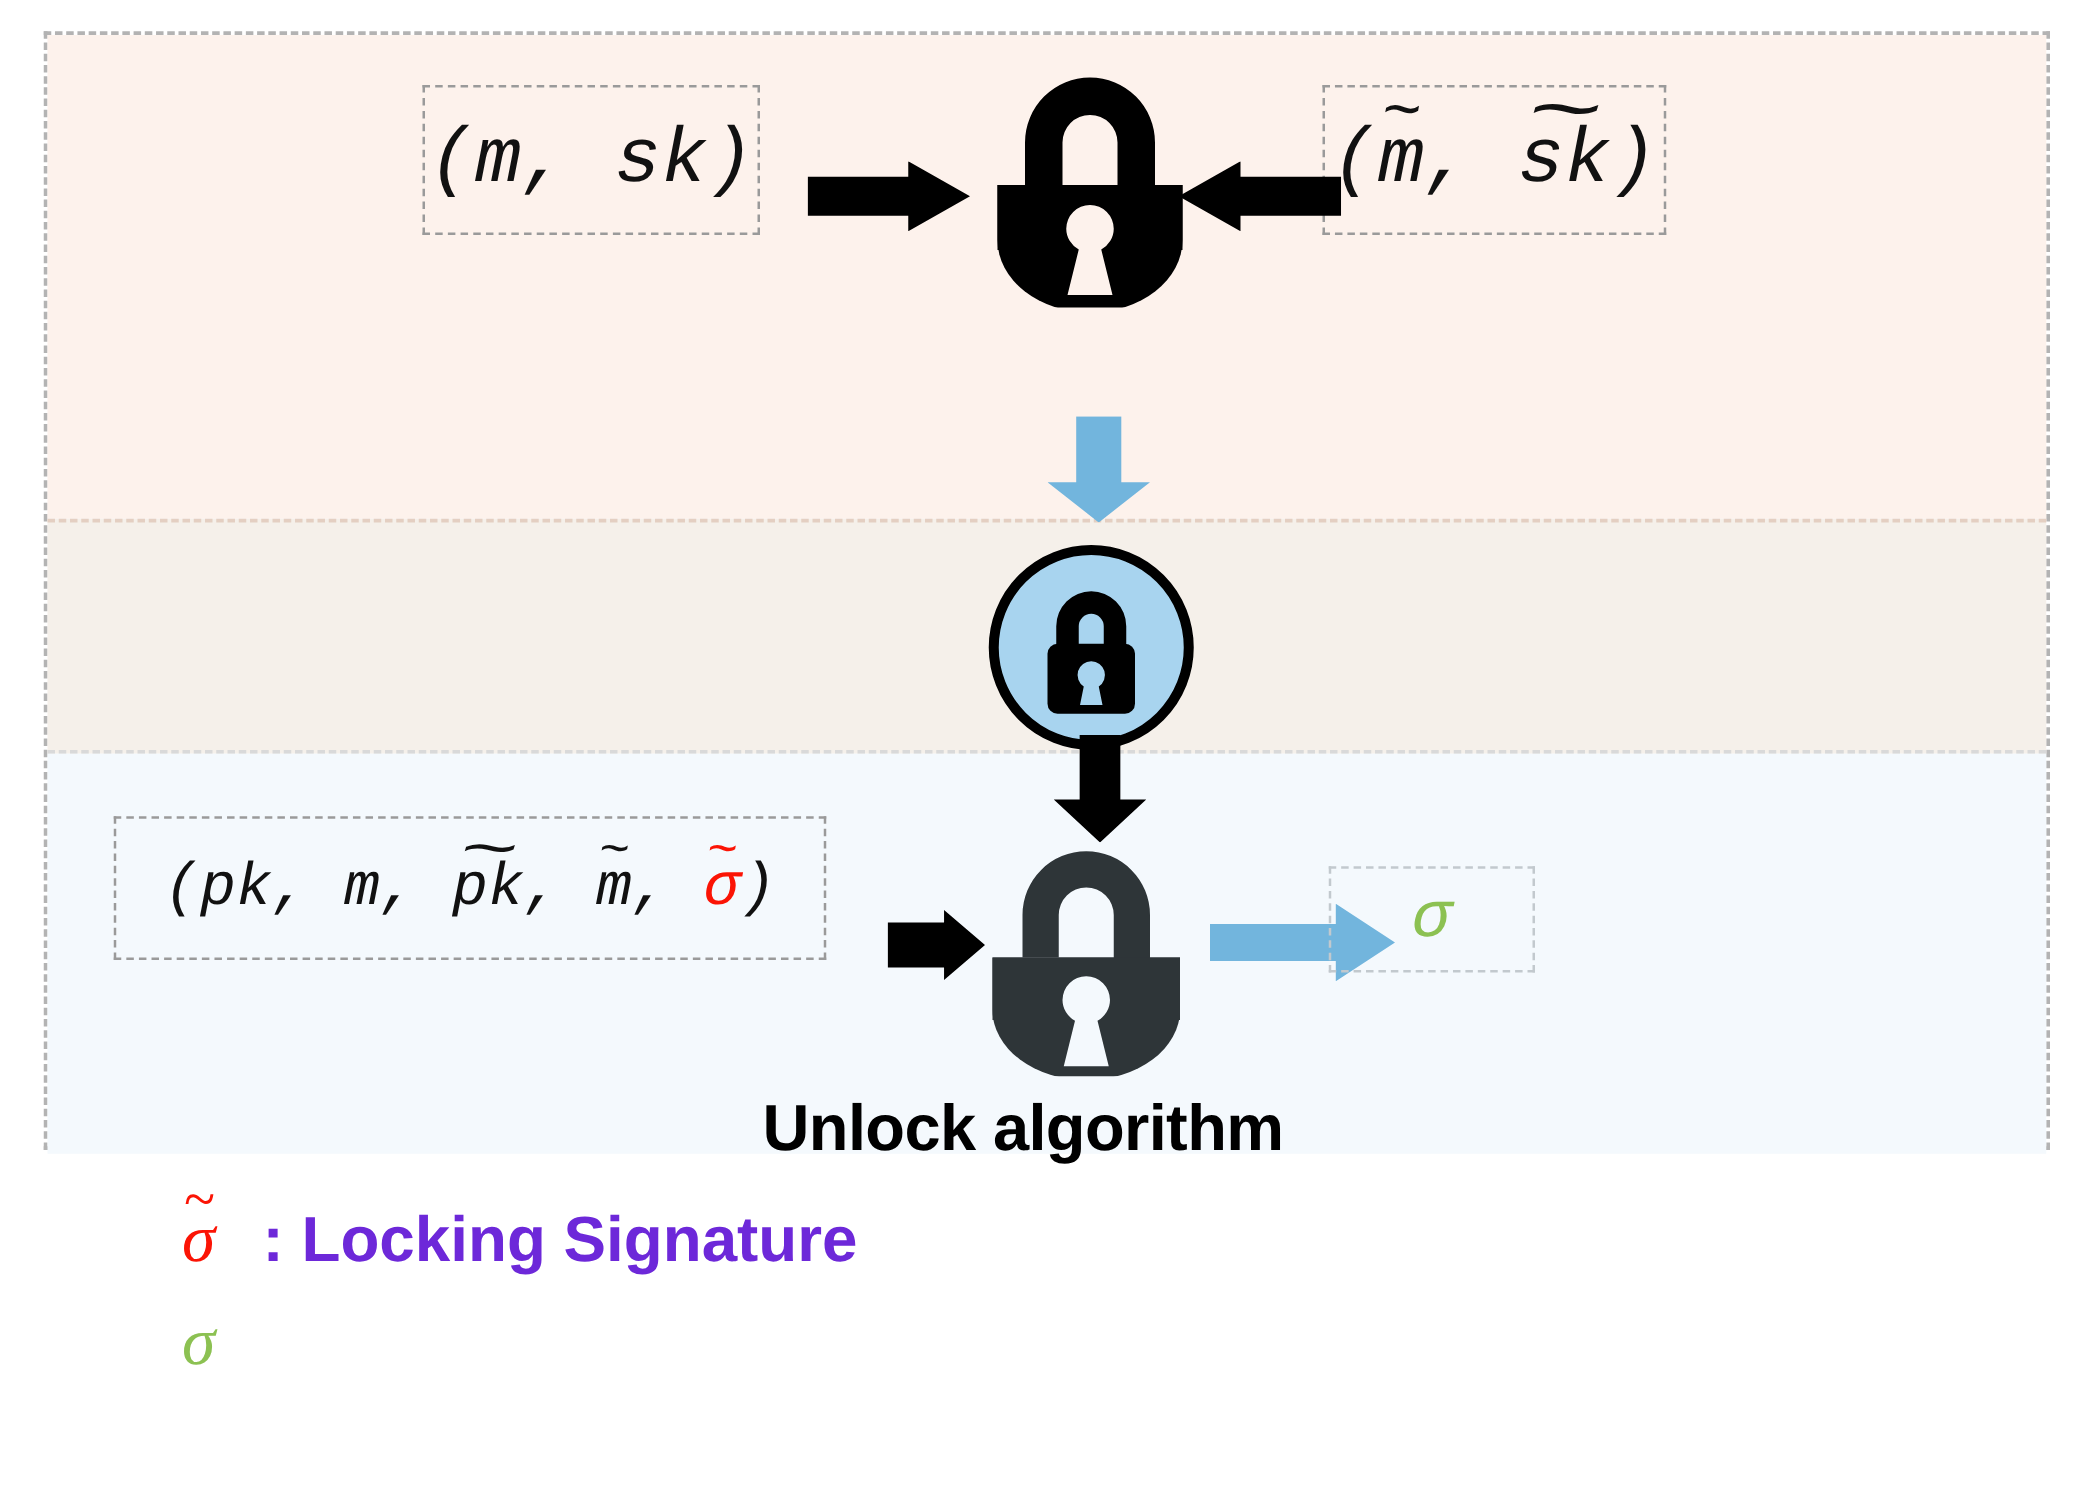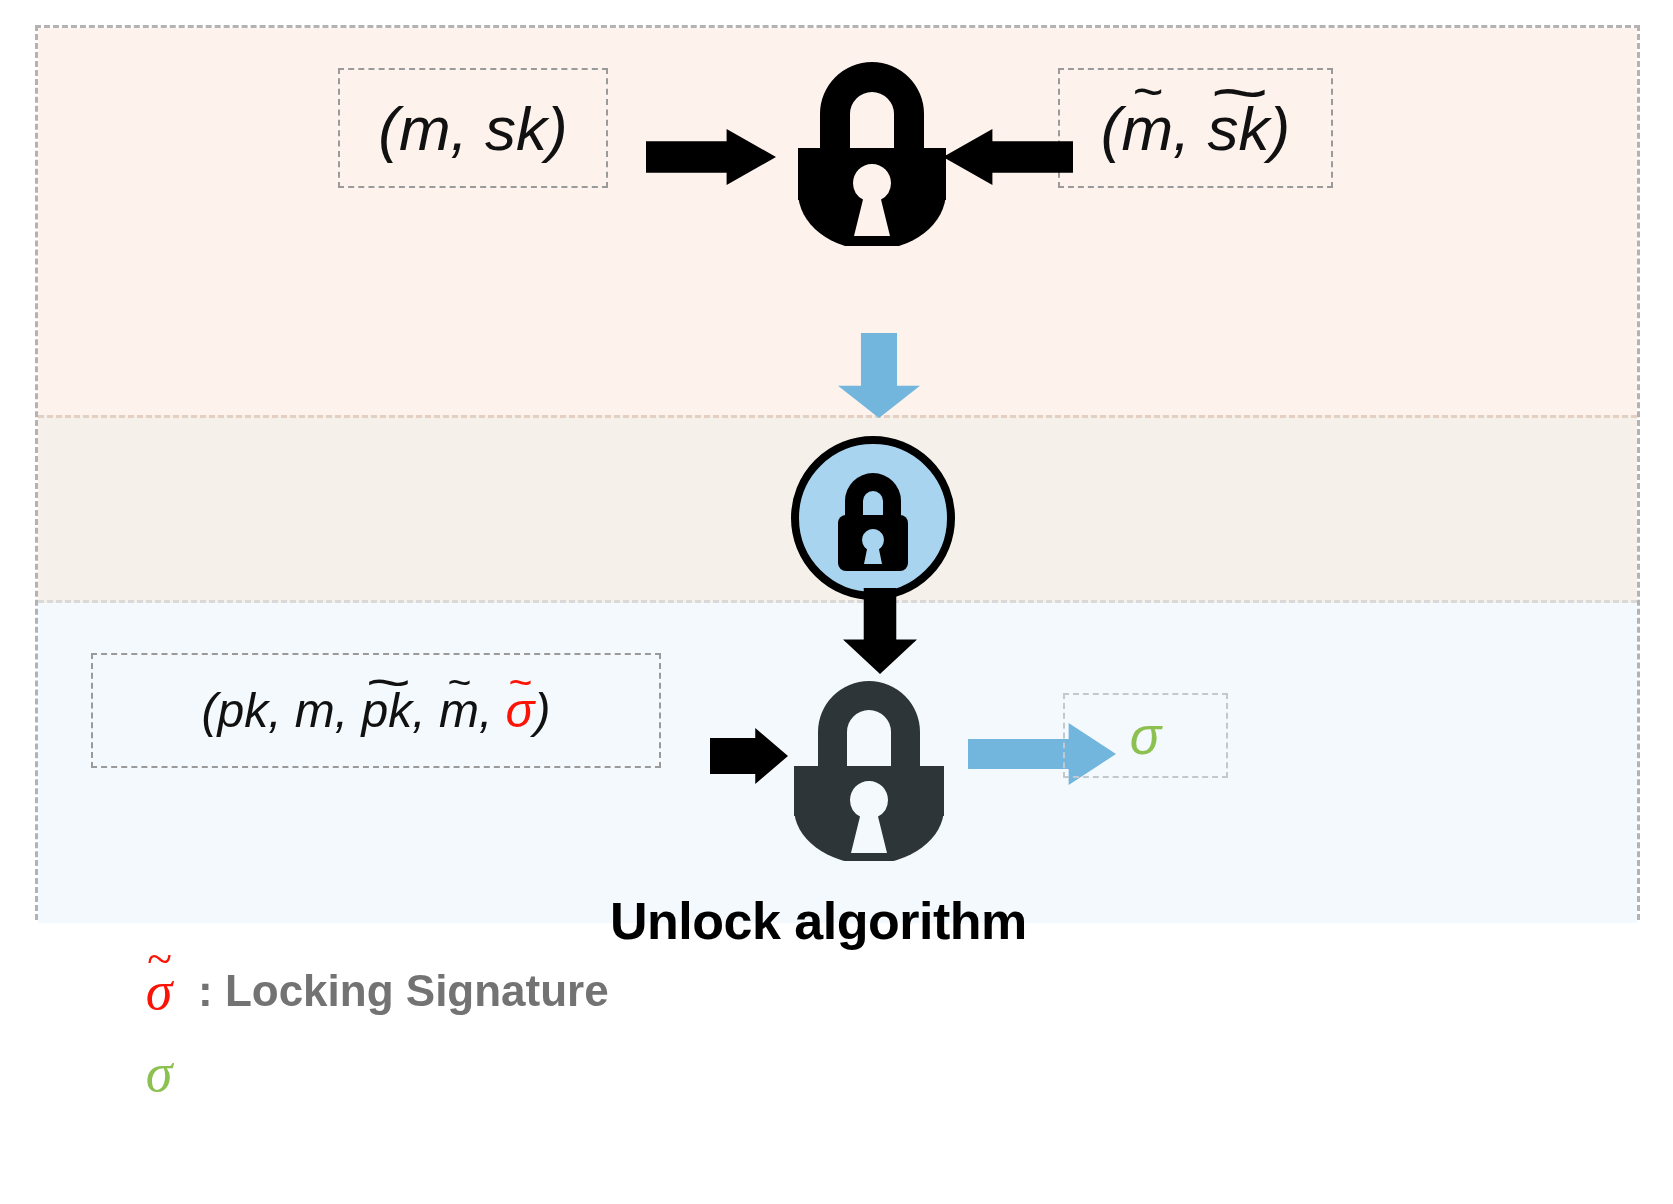--- a/index.html
+++ b/index.html
@@ -18,21 +18,21 @@
   #band-lock   {top:0;     height:387px; background:#fdf2ec;}
   #band-middle {top:387px; height:188px; background:#f5f0ea;
                 border-top:3px dashed #e4cfc2; border-bottom:3px dashed #d9d9d9;
                 box-sizing:border-box;}
   #band-unlock {top:575px; height:320px; background:#f4f9fd;}
 
   
   .valbox{
     position:absolute;border:2px dashed #9a9a9a;box-sizing:border-box;
     display:flex;align-items:center;justify-content:center;
-    font-family:Liberation Sans, sans-serif;font-style:italic;
+    font-family:Liberation Mono, monospace;font-style:italic;
     color:#111;white-space:nowrap;
   }
 
   #box-m-sk     {left:300px; top:40px;  width:270px; height:120px; font-size:62px;}
   #box-mt-skt   {left:1020px;top:40px;  width:275px; height:120px; font-size:62px;}
   #box-unlock-in{left:53px;  top:625px; width:570px; height:115px; font-size:48px;}
   #box-sigma-out{left:1025px;top:665px; width:165px; height:85px;  font-size:52px;
                  border-color:#c2c9ce;}
 
   .tilde-wrap{position:relative;display:inline-block;}
@@ -97,34 +97,34 @@
   #locked-badge{
     position:absolute;left:750px;top:405px;width:170px;height:170px;
   }
 
   
   .caption{
     position:absolute;font-weight:bold;color:#000;white-space:nowrap;
     font-family:"Liberation Sans", sans-serif;
   }
   #caption-lock  {left:600px;top:232px;font-size:52px;letter-spacing:-0.5px;}
-  #caption-unlock{left:572px;top:845px;font-size:52px;letter-spacing:-0.5px;margin-top:18px;}
+  #caption-unlock{left:572px;top:845px;font-size:52px;letter-spacing:-0.5px;}
 
   
   #legend{position:absolute;left:130px;top:950px;width:900px;}
   .legend-row{
     display:flex;align-items:center;height:82px;white-space:nowrap;
   }
   .legend-sym{
     font-family:"Liberation Serif", serif;font-style:italic;
     font-size:54px;width:58px;text-align:center;display:inline-block;
   }
   .legend-text{
     font-family:"Liberation Sans", sans-serif;font-weight:bold;
-    font-size:44px;color:#737373;margin-left:10px;
+    font-size:51px;color:#6d28d9;margin-left:22px;
   }
 </style>
 </head>
 <body>
 
 <div id="diagram">
 
   <div class="band" id="band-lock"></div>
   <div class="band" id="band-middle"></div>
   <div class="band" id="band-unlock"></div>

